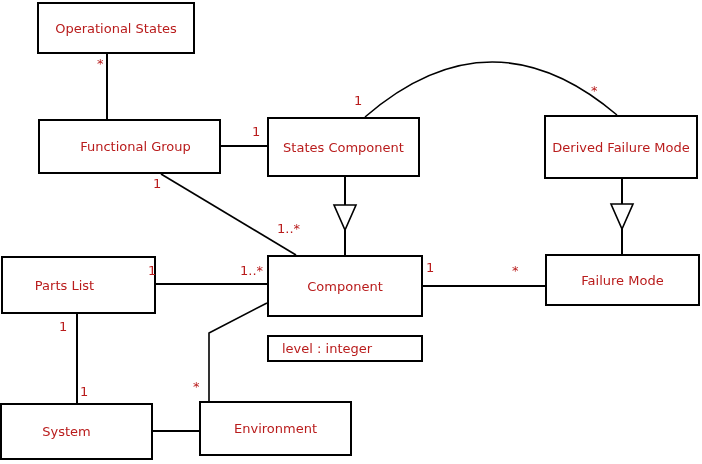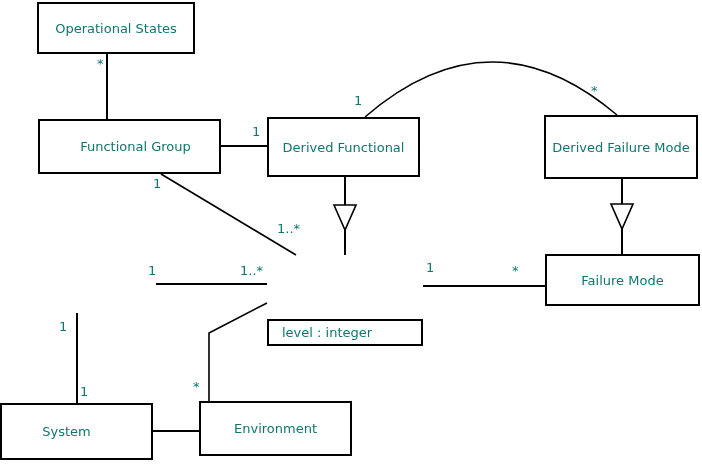--- a/index.html
+++ b/index.html
@@ -1,21 +1,21 @@
 <!DOCTYPE html>
 <html><head>
 <meta charset="utf-8">
 <style>
   html,body{margin:0;padding:0;background:#fff;}
   #canvas{
     position:relative;
     width:702px;height:464px;
     background:#ffffff;
     font-family:"DejaVu Sans","Liberation Sans",sans-serif;
-    color:#0f766e;
+    color:#b91c1c;
     overflow:hidden;
     text-align:center;
   }
   #edges{position:absolute;left:0;top:0;width:702px;height:464px;}
   .node{
     position:absolute;
     box-sizing:border-box;
     border:2px solid #000;
     background:#fff;
     display:flex;
@@ -76,29 +76,35 @@
 
   <div class="node" style="left:37px;top:2px;width:158px;height:52px">
     <span>Operational States</span>
   </div>
 
   <div class="node" style="left:38px;top:119px;width:183px;height:55px;padding-left:12px">
     <span>Functional Group</span>
   </div>
 
   <div class="node" style="left:267px;top:117px;width:153px;height:60px">
-    <span>Derived Functional</span>
+    <span>States Component</span>
   </div>
 
   <div class="node" style="left:544px;top:115px;width:154px;height:64px">
     <span>Derived Failure Mode</span>
   </div>
 
+  <div class="node" style="left:1px;top:256px;width:155px;height:58px;padding-right:28px">
+    <span>Parts List</span>
+  </div>
 
-  <div class="node attr-box" style="left:267px;top:319px;width:156px;height:27px">
+  <div class="node" style="left:267px;top:255px;width:156px;height:62px">
+    <span>Component</span>
+  </div>
+  <div class="node attr-box" style="left:267px;top:335px;width:156px;height:27px">
     <span>level : integer</span>
   </div>
 
   <div class="node" style="left:545px;top:254px;width:155px;height:52px">
     <span>Failure Mode</span>
   </div>
 
   <div class="node" style="left:0px;top:403px;width:153px;height:57px;padding-right:20px">
     <span>System</span>
   </div>

